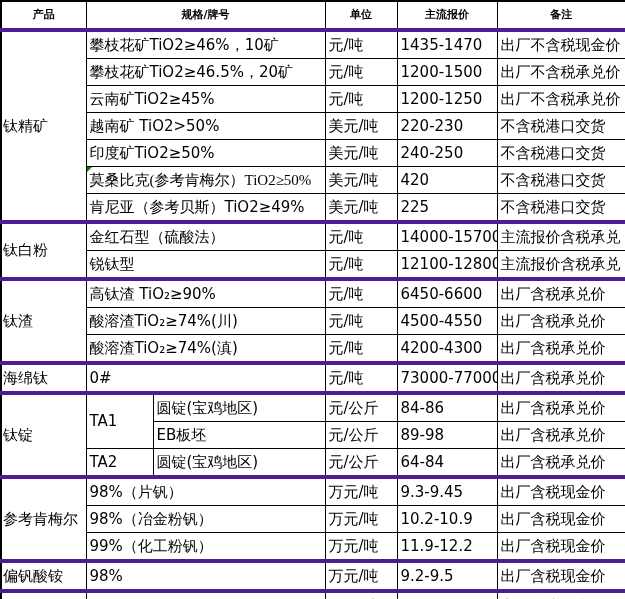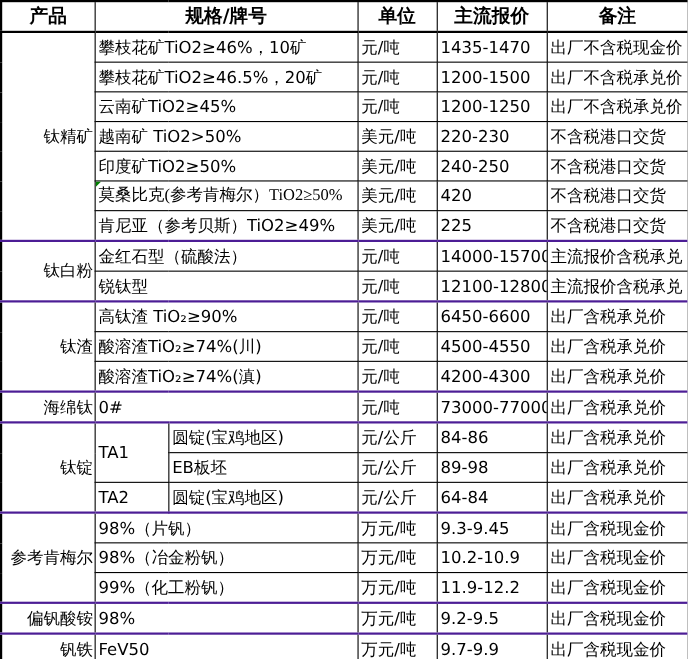--- a/index.html
+++ b/index.html
@@ -20,28 +20,28 @@
     line-height:1.1;
     overflow:hidden;
     white-space:nowrap;
     vertical-align:middle;
     font-weight:normal;
     text-align:left;
   }
   .price-table thead th{
     font-weight:bold;
     text-align:center;
-    font-size:17px;
+    font-size:11px;
     border-bottom:2px solid #000;
   }
   .price-table td.product{
-    text-align:right;
+    text-align:left;
     padding:0 1px;
   }
-  .price-table tr.g td{border-top:2px solid #4c1d95;}
+  .price-table tr.g td{border-top:4px solid #4c1d95;}
   .price-table td.flagcell{position:relative;font-family:Liberation Serif, serif;}
   .flag{
     position:absolute;top:0;left:0;width:0;height:0;
     border-top:5px solid #008000;
     border-right:5px solid transparent;
   }
 </style>
 </head>
 <body>
 

